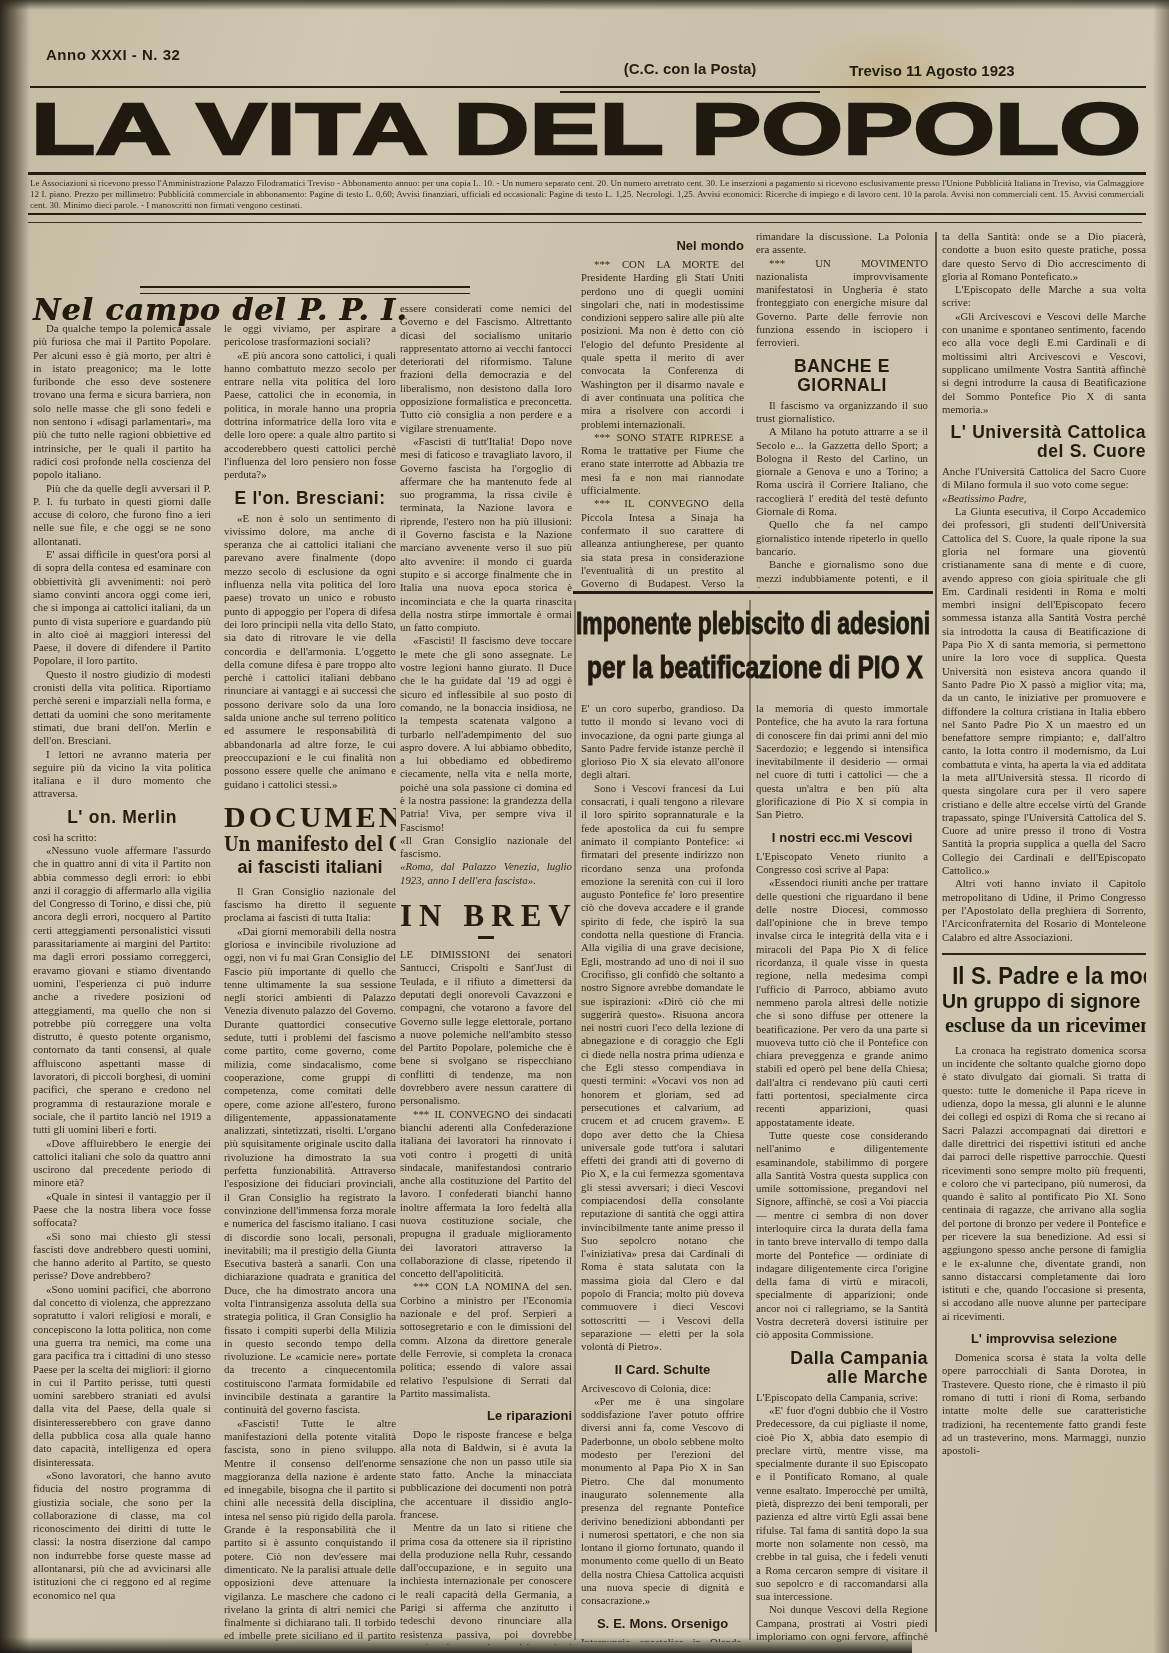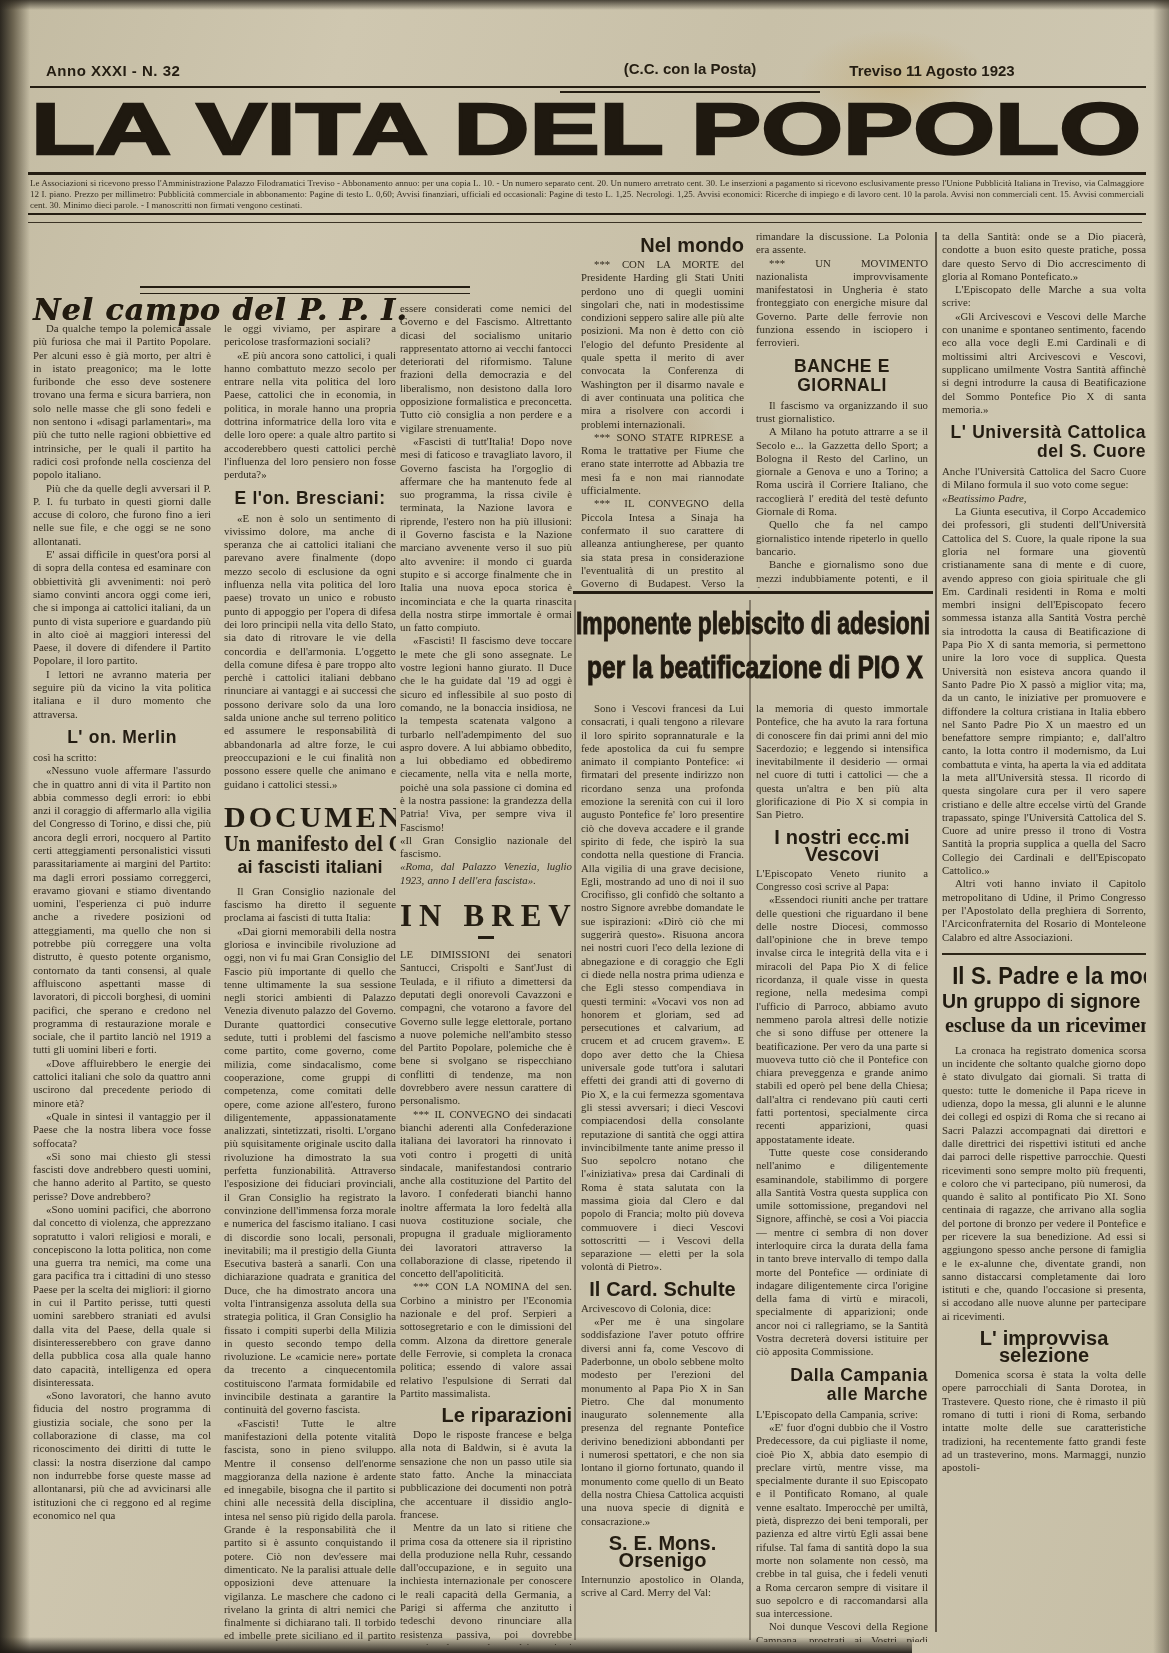--- a/index.html
+++ b/index.html
@@ -11,21 +11,21 @@
   .edge-top{left:0;top:0;width:100%;height:10px;background:linear-gradient(180deg,rgba(40,35,27,.8),rgba(40,35,27,0));}
   .edge-bottom{left:0;bottom:0;width:78%;height:16px;background:linear-gradient(0deg,rgba(28,24,18,.92),rgba(28,24,18,0));}
   .edge-right{right:0;top:0;width:16px;height:100%;background:linear-gradient(270deg,rgba(62,55,42,.5),rgba(62,55,42,0));}
   .stain{position:absolute;pointer-events:none;border-radius:50%;}
   .stain1{left:800px;top:30px;width:190px;height:100px;background:radial-gradient(closest-side,rgba(186,144,58,.28),rgba(186,144,58,0));}
   .stain2{left:590px;top:370px;width:130px;height:150px;background:radial-gradient(closest-side,rgba(158,108,48,.20),rgba(158,108,48,0));}
   .stain3{left:545px;top:960px;width:100px;height:110px;background:radial-gradient(closest-side,rgba(150,100,44,.14),rgba(150,100,44,0));}
   .stain4{left:1040px;top:560px;width:90px;height:70px;background:radial-gradient(closest-side,rgba(150,100,44,.15),rgba(150,100,44,0));}
 
   .topline-item{position:absolute;font-family:"Liberation Sans",sans-serif;font-weight:bold;font-size:15px;color:#241d12;white-space:nowrap;}
-  .issue{left:46px;top:62px;letter-spacing:.5px;}
+  .issue{left:46px;top:46px;letter-spacing:.5px;}
   .postal{left:560px;top:60px;width:260px;text-align:center;border-bottom:2px solid #241d12;padding-bottom:14px;}
   .dateline{left:812px;top:62px;width:240px;text-align:center;}
   .toprule{position:absolute;left:30px;top:86px;width:1116px;height:2px;background:#241d12;}
 
   .masthead{position:absolute;left:28px;top:90px;}
   .masthead-text{font-family:"Liberation Sans",sans-serif;font-weight:bold;font-size:72px;fill:#1f1910;stroke:#1f1910;stroke-width:2.4px;}
 
   .imprint{position:absolute;left:28px;top:172px;width:1114px;border-top:3px solid #241d12;border-bottom:2px solid #241d12;
     padding:3px 2px 3px 2px;font-size:9px;line-height:10.8px;text-align:justify;color:#342c1f;}
   .imprint-rule2{position:absolute;left:28px;top:222px;width:1114px;height:1px;background:#3a3224;}
@@ -33,21 +33,21 @@
   .banner-title{position:absolute;left:55px;top:226px;width:490px;text-align:center;font-family:"Liberation Serif",serif;
     font-weight:bold;font-size:41px;letter-spacing:2px;color:#211a10;white-space:nowrap;}
   .banner-rule{position:absolute;left:140px;top:286px;width:330px;height:5px;border-top:2px solid #241d12;border-bottom:1.5px solid #241d12;}
   .script-head{position:absolute;left:33px;top:292px;width:380px;font-family:"DejaVu Serif",serif;font-style:italic;font-weight:bold;
     font-size:30px;letter-spacing:1px;color:#221b10;white-space:nowrap;text-shadow:.5px 0 #221b10;}
 
   .col{position:absolute;overflow:hidden;font-size:10.8px;line-height:13.3px;text-align:justify;color:#30291d;word-spacing:.4px;}
   .b-p{margin:0;text-indent:13px;}
   .noind{text-indent:0;}
   .ital{font-style:italic;}
-  .b-sub{font-family:"Liberation Sans",sans-serif;font-weight:bold;font-size:20px;line-height:17px;text-align:center;
+  .b-sub{font-family:"Liberation Sans",sans-serif;font-weight:bold;font-size:13px;line-height:17px;text-align:center;
     margin:7px 0 4px 0;text-indent:0;color:#241d12;white-space:pre-line;}
   .b-sub2{font-size:17.5px;line-height:19px;letter-spacing:.5px;}
   .b-right{text-align:right;}
   .b-doc1{font-family:"Liberation Serif",serif;font-weight:bold;font-size:30px;line-height:32px;letter-spacing:3px;text-align:center;margin:10px 0 0 0;color:#241d12;white-space:nowrap;}
   .b-doc2{font-family:"DejaVu Serif",serif;font-weight:bold;font-size:16.5px;line-height:19px;text-align:center;margin:2px 0 0 0;color:#241d12;white-space:nowrap;transform:scaleY(1.25);}
   .b-doc3{font-family:"Liberation Sans",sans-serif;font-weight:bold;font-size:18px;line-height:20px;text-align:center;margin:3px 0 8px 0;color:#241d12;}
   .b-inb{font-family:"Liberation Serif",serif;font-weight:bold;font-size:31px;line-height:34px;letter-spacing:7px;text-align:center;margin:12px 0 3px 0;color:#241d12;white-space:nowrap;}
   .b-inbrule{width:16px;height:3px;background:#241d12;margin:0 auto 9px auto;}
   .b-rule{height:0;border-top:2px solid #2c2517;margin:9px 0 7px 0;}
   .b-moda1{font-family:"Liberation Sans",sans-serif;font-weight:bold;font-size:24.5px;line-height:27px;text-align:center;margin:4px 0 0 0;
@@ -88,20 +88,21 @@
   <div class="imprint">Le Associazioni si ricevono presso l'Amministrazione Palazzo Filodramatici Treviso - Abbonamento annuo: per una copia L. 10. - Un numero separato cent. 20. Un numero arretrato cent. 30. Le inserzioni a pagamento si ricevono esclusivamente presso l'Unione Pubblicità Italiana in Treviso, via Calmaggiore 12 I. piano. Prezzo per millimetro: Pubblicità commerciale in abbonamento: Pagine di testo L. 0,60; Avvisi finanziari, ufficiali ed occasionali: Pagine di testo L. 1,25. Necrologi. 1,25. Avvisi economici: Ricerche di impiego e di lavoro cent. 10 la parola. Avvisi non commerciali cent. 15. Avvisi commerciali cent. 30. Minimo dieci parole. - I manoscritti non firmati vengono cestinati.</div>
   <div class="imprint-rule2"></div>
 
   <div class="banner-rule"></div>
   <div class="script-head">Nel campo del P. P. I.</div>
 
   <div class="col" style="left:33px;top:322px;width:178px;height:1323px">
       <div class="b-p">Da qualche tempo la polemica assale più furiosa che mai il Partito Popolare. Per alcuni esso è già morto, per altri è in istato preagonico; ma le lotte furibonde che esso deve sostenere trovano una ferma e sicura barriera, non solo nelle masse che gli sono fedeli e non sentono i «disagi parlamentari», ma più che tutto nelle ragioni obbiettive ed intrinsiche, per le quali il partito ha radici così profonde nella coscienza del popolo italiano.</div>
       <div class="b-p">Più che da quelle degli avversari il P. P. I. fu turbato in questi giorni dalle accuse di coloro, che furono fino a ieri nelle sue file, e che oggi se ne sono allontanati.</div>
       <div class="b-p">E' assai difficile in quest'ora porsi al di sopra della contesa ed esaminare con obbiettività gli avvenimenti: noi però siamo convinti ancora oggi come ieri, che si imponga ai cattolici italiani, da un punto di vista superiore e guardando più in alto cioè ai maggiori interessi del Paese, il dovere di difendere il Partito Popolare, il loro partito.</div>
+      <div class="b-p">Questo il nostro giudizio di modesti cronisti della vita politica. Riportiamo perchè sereni e imparziali nella forma, e dettati da uomini che sono meritamente stimati, due brani dell'on. Merlin e dell'on. Bresciani.</div>
       <div class="b-p">I lettori ne avranno materia per seguire più da vicino la vita politica italiana e il duro momento che attraversa.</div>
       <div class="b-sub b-sub2">L' on. Merlin</div>
       <div class="b-p noind">così ha scritto:</div>
       <div class="b-p">«Nessuno vuole affermare l'assurdo che in quattro anni di vita il Partito non abbia commesso degli errori: io ebbi anzi il coraggio di affermarlo alla vigilia del Congresso di Torino, e dissi che, più ancora degli errori, nocquero al Partito certi atteggiamenti personalistici vissuti parassitariamente ai margini del Partito: ma dagli errori possiamo correggerci, eravamo giovani e stiamo diventando uomini, l'esperienza ci può indurre anche a rivedere posizioni od atteggiamenti, ma quello che non si potrebbe più correggere una volta distrutto, è questo potente organismo, contornato da tanti consensi, al quale affluiscono aspettanti masse di lavoratori, di piccoli borghesi, di uomini pacifici, che sperano e credono nel programma di restaurazione morale e sociale, che il partito lanciò nel 1919 a tutti gli uomini liberi e forti.</div>
       <div class="b-p">«Dove affluirebbero le energie dei cattolici italiani che solo da quattro anni uscirono dal precedente periodo di minore età?</div>
       <div class="b-p">«Quale in sintesi il vantaggio per il Paese che la nostra libera voce fosse soffocata?</div>
       <div class="b-p">«Si sono mai chiesto gli stessi fascisti dove andrebbero questi uomini, che hanno aderito al Partito, se questo perisse? Dove andrebbero?</div>
       <div class="b-p">«Sono uomini pacifici, che aborrono dal concetto di violenza, che apprezzano sopratutto i valori religiosi e morali, e concepiscono la lotta politica, non come una guerra tra nemici, ma come una gara pacifica tra i cittadini di uno stesso Paese per la scelta dei migliori: il giorno in cui il Partito perisse, tutti questi uomini sarebbero straniati ed avulsi dalla vita del Paese, della quale si disinteresserebbero con grave danno della pubblica cosa alla quale hanno dato capacità, intelligenza ed opera disinteressata.</div>
       <div class="b-p">«Sono lavoratori, che hanno avuto fiducia del nostro programma di giustizia sociale, che sono per la collaborazione di classe, ma col riconoscimento dei diritti di tutte le classi: la nostra diserzione dal campo non indurrebbe forse queste masse ad allontanarsi, più che ad avvicinarsi alle istituzioni che ci reggono ed al regime economico nel qua</div>
     </div>
@@ -148,20 +149,21 @@
       <div class="b-p">Banche e giornalismo sono due mezzi indubbiamente potenti, e il fascismo intende usarne su tutta la linea.</div>
     </div>
 
   <div class="pio-rule"></div>
   <svg class="pio-head" width="360" height="92" viewBox="0 0 360 92">
     <text class="pio-line" x="3" y="36" textLength="354" lengthAdjust="spacingAndGlyphs">Imponente plebiscito di adesioni</text>
     <text class="pio-line" x="14" y="80" textLength="336" lengthAdjust="spacingAndGlyphs">per la beatificazione di PIO X</text>
   </svg>
 
   <div class="col" style="left:581px;top:702px;width:163px;height:940px">
+      <div class="b-p noind">E' un coro superbo, grandioso. Da tutto il mondo si levano voci di invocazione, da ogni parte giunga al Santo Padre fervide istanze perchè il glorioso Pio X sia elevato all'onore degli altari.</div>
       <div class="b-p">Sono i Vescovi francesi da Lui consacrati, i quali tengono a rilevare il loro spirito soprannaturale e la fede apostolica da cui fu sempre animato il compianto Pontefice: «i firmatari del presente indirizzo non ricordano senza una profonda emozione la serenità con cui il loro augusto Pontefice fe' loro presentire ciò che doveva accadere e il grande spirito di fede, che ispirò la sua condotta nella questione di Francia. Alla vigilia di una grave decisione, Egli, mostrando ad uno di noi il suo Crocifisso, gli confidò che soltanto a nostro Signore avrebbe domandate le sue ispirazioni: «Dirò ciò che mi suggerirà questo». Risuona ancora nei nostri cuori l'eco della lezione di abnegazione e di coraggio che Egli ci diede nella nostra prima udienza e che Egli stesso compendiava in questi termini: «Vocavi vos non ad honorem et gloriam, sed ad persecutiones et calvarium, ad crucem et ad crucem gravem». E dopo aver detto che la Chiesa universale gode tutt'ora i salutari effetti dei grandi atti di governo di Pio X, e la cui fermezza sgomentava gli stessi avversari; i dieci Vescovi compiacendosi della consolante reputazione di santità che oggi attira invincibilmente tante anime presso il Suo sepolcro notano che l'«iniziativa» presa dai Cardinali di Roma è stata salutata con la massima gioia dal Clero e dal popolo di Francia; molto più doveva commuovere i dieci Vescovi sottoscritti — i Vescovi della separazione — eletti per la sola volontà di Pietro».</div>
       <div class="b-sub">Il Card. Schulte</div>
       <div class="b-p noind">Arcivescovo di Colonia, dice:</div>
       <div class="b-p">«Per me è una singolare soddisfazione l'aver potuto offrire diversi anni fa, come Vescovo di Paderbonne, un obolo sebbene molto modesto per l'erezioni del monumento al Papa Pio X in San Pietro. Che dal monumento inaugurato solennemente alla presenza del regnante Pontefice derivino benedizioni abbondanti per i numerosi spettatori, e che non sia lontano il giorno fortunato, quando il monumento come quello di un Beato della nostra Chiesa Cattolica acquisti una nuova specie di dignità e consacrazione.»</div>
       <div class="b-sub">S. E. Mons. Orsenigo</div>
       <div class="b-p noind">Internunzio apostolico in Olanda, scrive al Card. Merry del Val:</div>
     </div>
   <div class="col" style="left:756px;top:702px;width:172px;height:940px">
       <div class="b-p noind">la memoria di questo immortale Pontefice, che ha avuto la rara fortuna di conoscere fin dai primi anni del mio Sacerdozio; e leggendo si intensifica inevitabilmente il desiderio — ormai nel cuore di tutti i cattolici — che a questa un'altra e ben più alta glorificazione di Pio X si compia in San Pietro.</div>
       <div class="b-sub">I nostri ecc.mi Vescovi</div>

